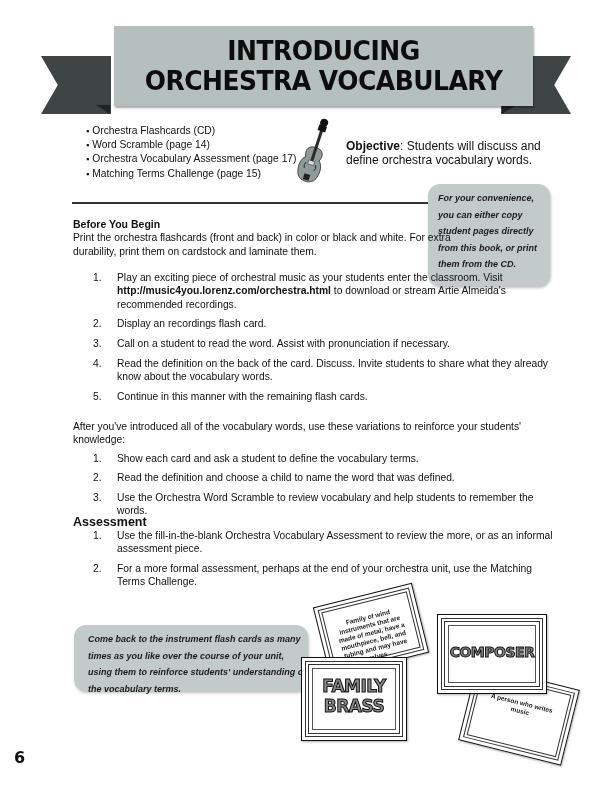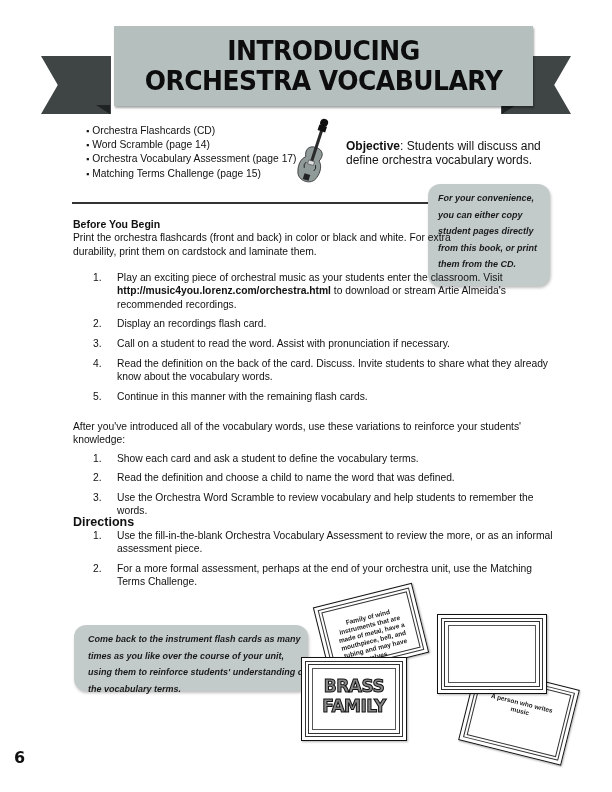--- a/index.html
+++ b/index.html
@@ -131,43 +131,44 @@
 <div class="abs variations">
   <div class="para" style="margin-bottom:5px;">After you've introduced all of the vocabulary words, use these variations to reinforce your students' knowledge:</div>
   <ol class="steps">
     <li><span class="num">1.</span><span>Show each card and ask a student to define the vocabulary terms.</span></li>
     <li><span class="num">2.</span><span>Read the definition and choose a child to name the word that was defined.</span></li>
     <li><span class="num">3.</span><span>Use the Orchestra Word Scramble to review vocabulary and help students to remember the words.</span></li>
   </ol>
 </div>
 
 <div class="abs assessment">
-  <div class="section-head">Directions</div>
+  <div class="section-head">Assessment</div>
   <ol class="steps">
     <li><span class="num">1.</span><span>Use the fill-in-the-blank Orchestra Vocabulary Assessment to review the more, or as an informal assessment piece.</span></li>
     <li><span class="num">2.</span><span>For a more formal assessment, perhaps at the end of your orchestra unit, use the Matching Terms Challenge.</span></li>
   </ol>
 </div>
 
 <div class="abs note-box note-bottom">Come back to the instrument flash cards as many times as you like over the course of your unit, using them to reinforce students' understanding of the vocabulary terms.</div>
 
 <div class="card card-def1">
   <div class="frame"></div>
   <div class="card-def-text">Family of wind instruments that are made of metal, have a mouthpiece, bell, and tubing and may have valves</div>
 </div>
 <div class="card card-def2">
   <div class="frame"></div>
   <div class="card-def-text" style="top:22px;">A person who writes music</div>
 </div>
 <div class="card card-word2">
   <div class="frame"></div>
   <div class="frame2"></div>
+  <div class="card-word-text">COMPOSER</div>
 </div>
 <div class="card card-word1">
   <div class="frame"></div>
   <div class="frame2"></div>
   <div class="card-word-text">
+    <div>FAMILY</div>
     <div>BRASS</div>
-    <div>FAMILY</div>
   </div>
 </div>
 
 <div class="abs page-num">6</div>
 
 </body></html>

